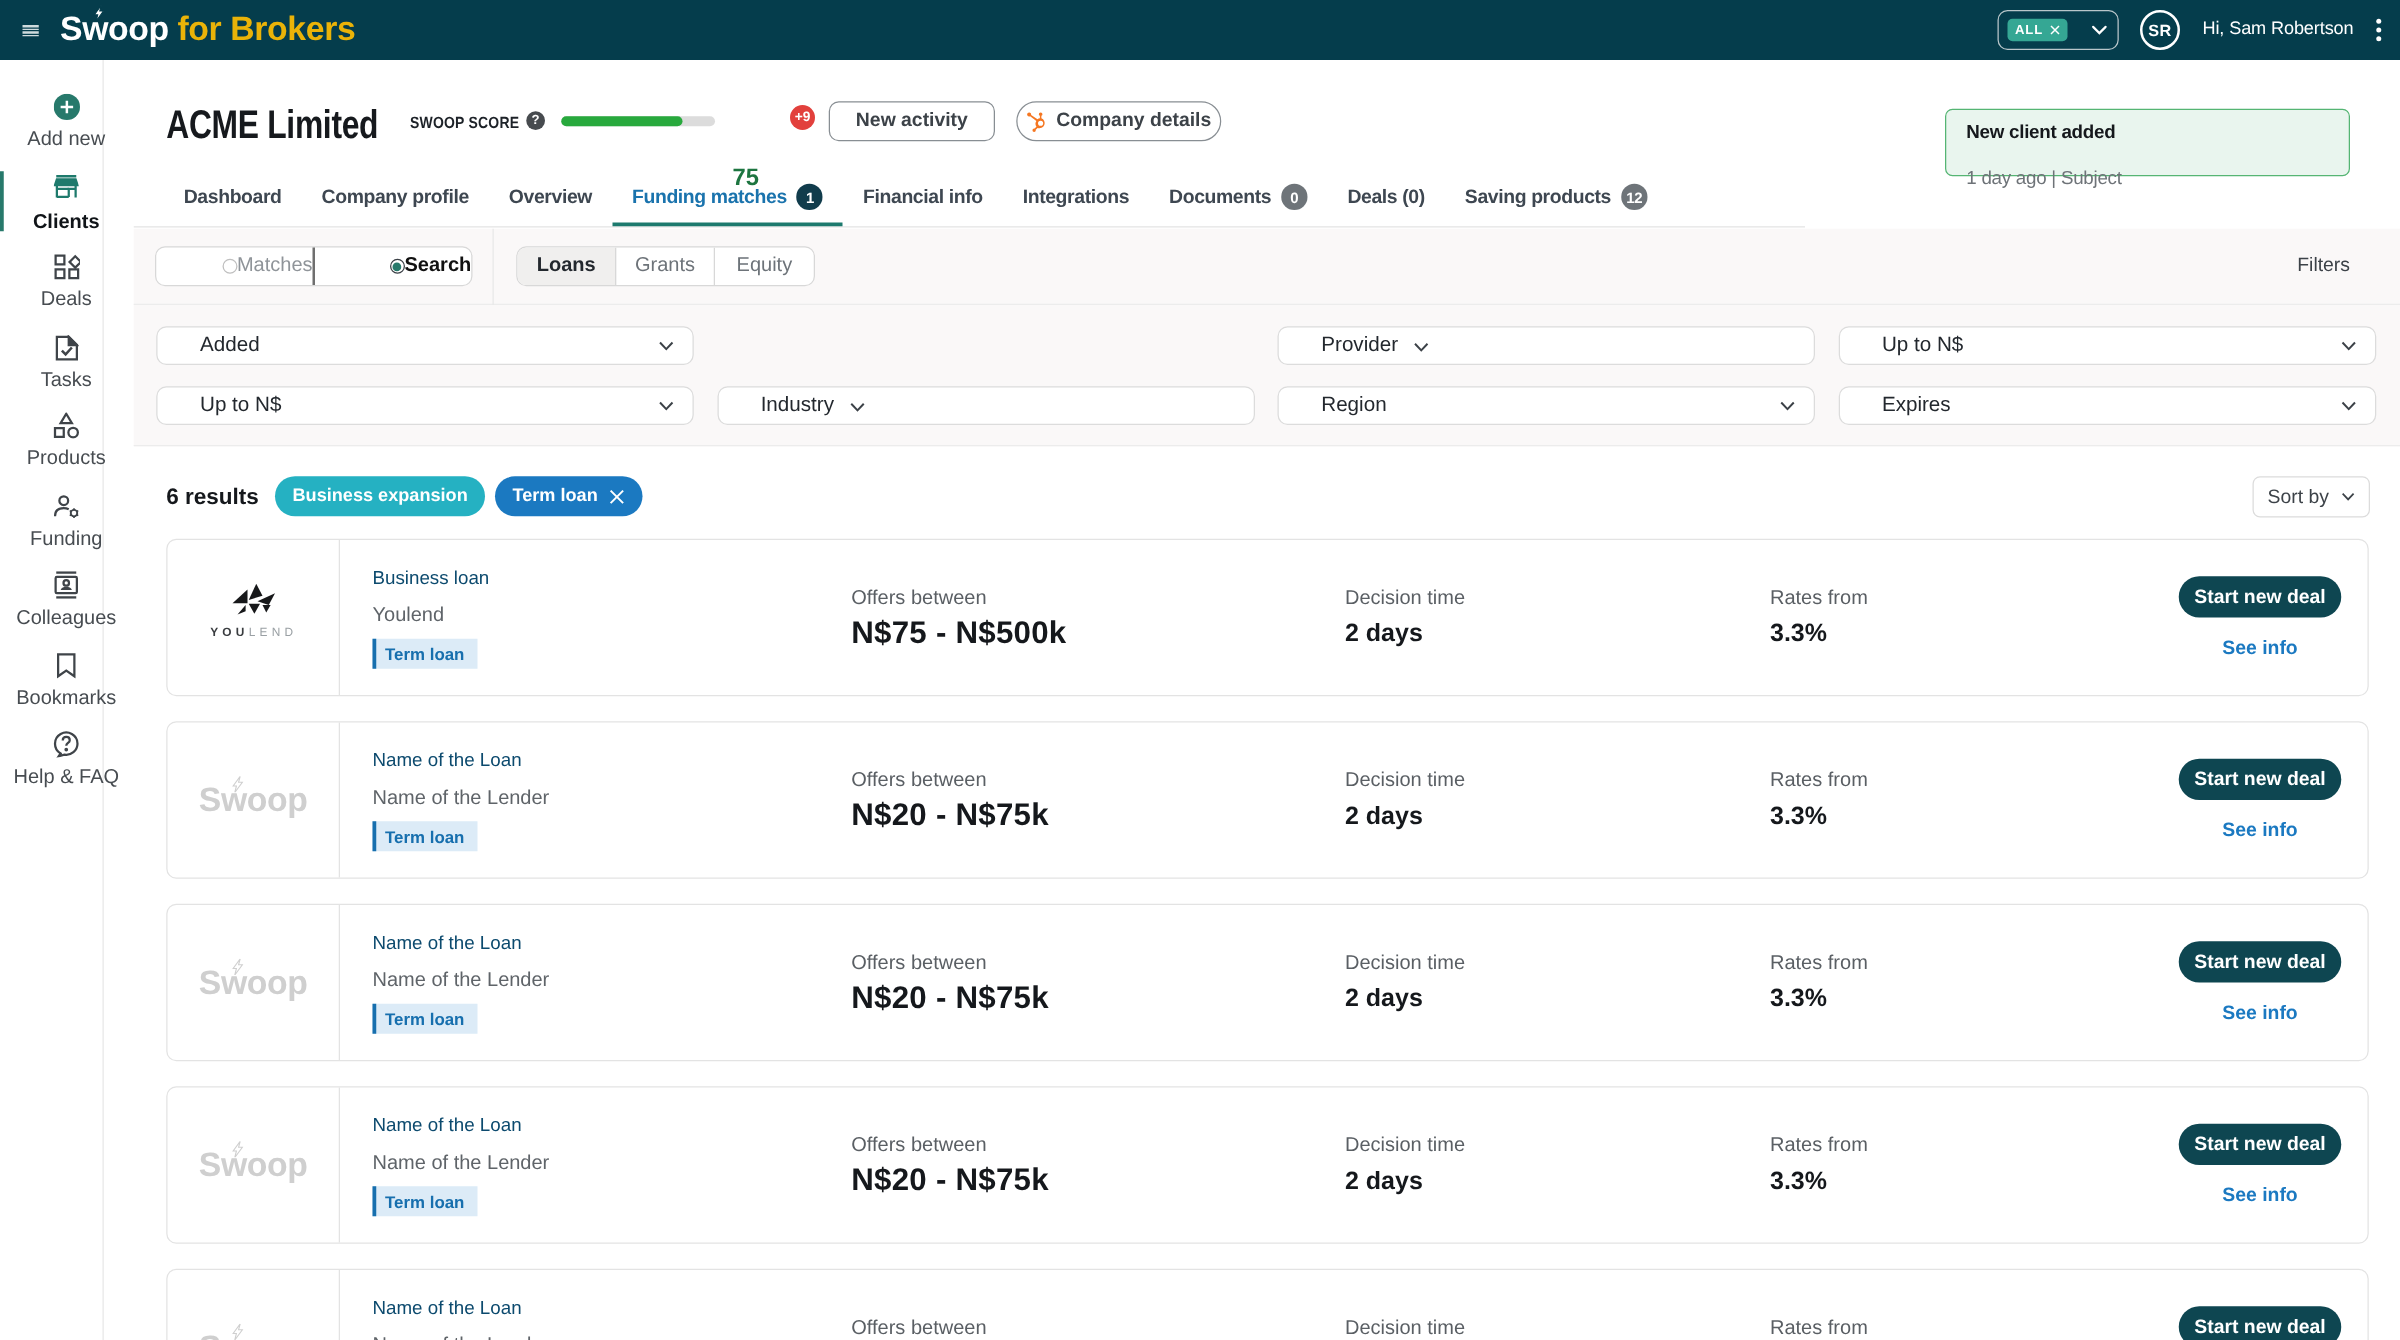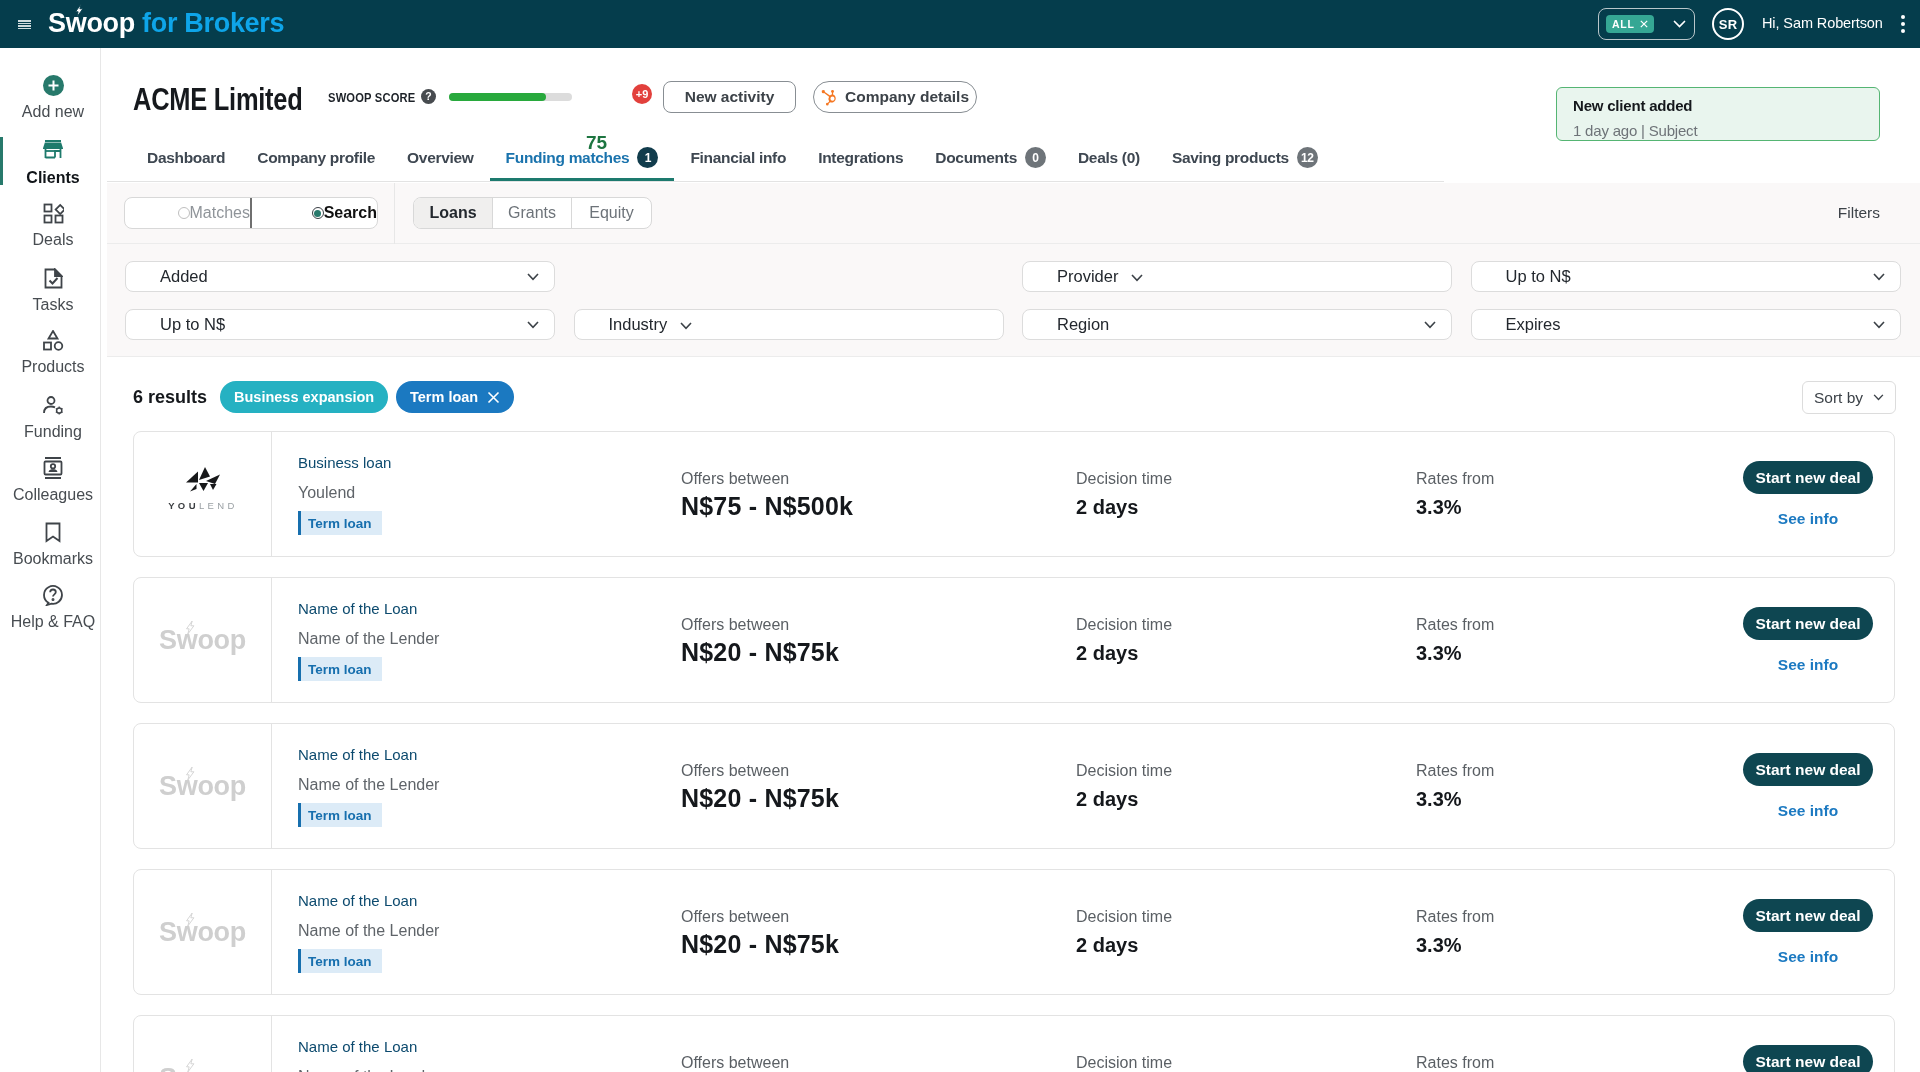--- a/index.html
+++ b/index.html
@@ -5,54 +5,54 @@
 * { margin:0; padding:0; box-sizing:border-box; }
 html,body { width:1920px; height:1072px; overflow:hidden; }
 body { font-family:"Liberation Sans", sans-serif; background:#fff; color:#1d2228; position:relative; }
 .page { position:absolute; left:0; top:0; width:1920px; height:1072px; }
 
 
 .topbar { position:absolute; left:0; top:0; width:1920px; height:48px; background:#053d4c; display:flex; align-items:center; }
 .burger { width:13px; height:9px; margin-left:18px; margin-top:1px; display:flex; flex-direction:column; justify-content:space-between; }
 .burger span { display:block; height:1.5px; background:#cfdbdd; }
 .logo { margin-left:17px; font-size:27px; font-weight:700; letter-spacing:-0.3px; color:#fff; white-space:nowrap; position:relative; top:-1px; }
-.logo .fb { color:#0ea5e9; margin-left:7px; }
+.logo .fb { color:#eab308; margin-left:7px; }
 .wchar { position:relative; display:inline-block; }
 .logo .bolt { position:absolute; left:8px; top:-4px; width:10px; height:13px; }
 .tb-right { position:absolute; left:0; top:0; width:1920px; height:48px; }
 .tb-select { position:absolute; left:1598px; top:8px; width:97px; height:32px; border:1px solid #b9c6ca; border-radius:8px; display:flex; align-items:center; padding:0 8px 0 7px; }
 .tb-chip { background:#35a794; color:#fff; font-size:10.5px; font-weight:700; letter-spacing:0.7px; border-radius:4px; padding:3px 6px; display:flex; align-items:center; gap:5px; }
 .tb-chip svg { display:block; }
 .tb-select .chev { margin-left:auto; }
 .avatar { position:absolute; left:1712px; top:8px; width:32px; height:32px; border:2px solid #fff; border-radius:50%; display:flex; align-items:center; justify-content:center; color:#fff; font-size:13px; font-weight:700; letter-spacing:0.3px; }
 .hi { position:absolute; left:1762px; top:15px; color:#fff; font-size:14.5px; letter-spacing:-0.1px; }
 .vdots { position:absolute; left:1899px; top:15px; width:8px; display:flex; flex-direction:column; align-items:center; gap:3px; }
 .vdots i { width:4px; height:4px; border-radius:50%; background:#fff; }
 
 
-.sidebar { position:absolute; left:0; top:48px; width:101px; height:1024px; background:#fff; border-right:1px solid #e7e7e7; }
+.sidebar { position:absolute; left:0; top:48px; width:83px; height:1024px; background:#fff; border-right:1px solid #e7e7e7; }
 .sb-item { position:absolute; left:0; width:106px; display:flex; flex-direction:column; align-items:center; }
 .sb-item .lbl { margin-top:7px; font-size:16px; color:#474c51; line-height:17px; }
 .sb-item.active .lbl { color:#101418; font-weight:700; margin-top:10px; }
 .sb-bar { position:absolute; left:0; top:89px; width:2.5px; height:48px; background:#27796b; }
 
 
 .h1 { position:absolute; left:133px; top:81px; font-size:32px; font-weight:700; color:#16191d; letter-spacing:-0.3px; transform:scaleX(0.795); transform-origin:0 50%; }
 .scorelbl { position:absolute; left:328px; top:90px; font-size:13px; font-weight:700; letter-spacing:0.2px; color:#1d2228; transform:scaleX(0.86); transform-origin:0 50%; }
 .qicon { position:absolute; left:421px; top:89px; width:15px; height:15px; border-radius:50%; background:#474b4f; color:#fff; font-size:10.5px; font-weight:700; text-align:center; line-height:15px; }
 .pbar { position:absolute; left:449px; top:93px; width:123px; height:8px; border-radius:4px; background:#dcdcdc; }
 .pbar i { display:block; width:97px; height:8px; border-radius:4px; background:#28a93d; }
 .pnum { position:absolute; left:586px; top:88px; font-size:19px; font-weight:700; color:#1d7540;margin-top:44px; }
 .plus9 { position:absolute; left:632px; top:84px; width:20px; height:20px; border-radius:50%; background:#e2403c; color:#fff; font-size:11px; font-weight:700; text-align:center; line-height:20px; }
 .btn-outline { position:absolute; height:32px; border:1px solid #888e93; border-radius:8px; background:#fff; display:flex; align-items:center; justify-content:center; font-size:15.5px; font-weight:700; color:#3c4248; }
 .btn-newact { left:663px; top:81px; width:133px; }
 .btn-company { left:813px; top:81px; width:164px; border-radius:17px; gap:7px; }
 .notif { position:absolute; left:1556px; top:87px; width:324px; height:54px; background:#e9f5ee; border:1px solid #55b573; border-radius:6px; padding:9px 0 0 16px; }
 .notif .t1 { font-size:15px; letter-spacing:-0.2px; font-weight:700; color:#15181c; }
-.notif .t2 { font-size:15px; letter-spacing:-0.2px; color:#6e7378; margin-top:8px; }
+.notif .t2 { font-size:15px; letter-spacing:-0.2px; color:#6e7378; margin-top:20px; }
 
 
 .tabs { position:absolute; left:107px; top:134px; width:1337px; height:48px; border-bottom:1px solid #e3e3e3; display:flex; align-items:center; padding-left:24px; }
 .tab { position:relative; height:48px; display:flex; align-items:center; gap:8px; padding:0 16px; font-size:15.5px; letter-spacing:-0.3px; font-weight:700; color:#3e4751; white-space:nowrap; }
 .tab.active { color:#1a73ad; }
 .tab.active::after { content:""; position:absolute; left:0; bottom:1px; height:3px; width:100%; background:#1d7a6e; }
 .badge { min-width:21px; height:21px; border-radius:11px; background:#6e7479; color:#fff; font-size:12px; font-weight:700; display:flex; align-items:center; justify-content:center; padding:0 4px; }
 .badge.dark { background:#113c4c; }
 
 

